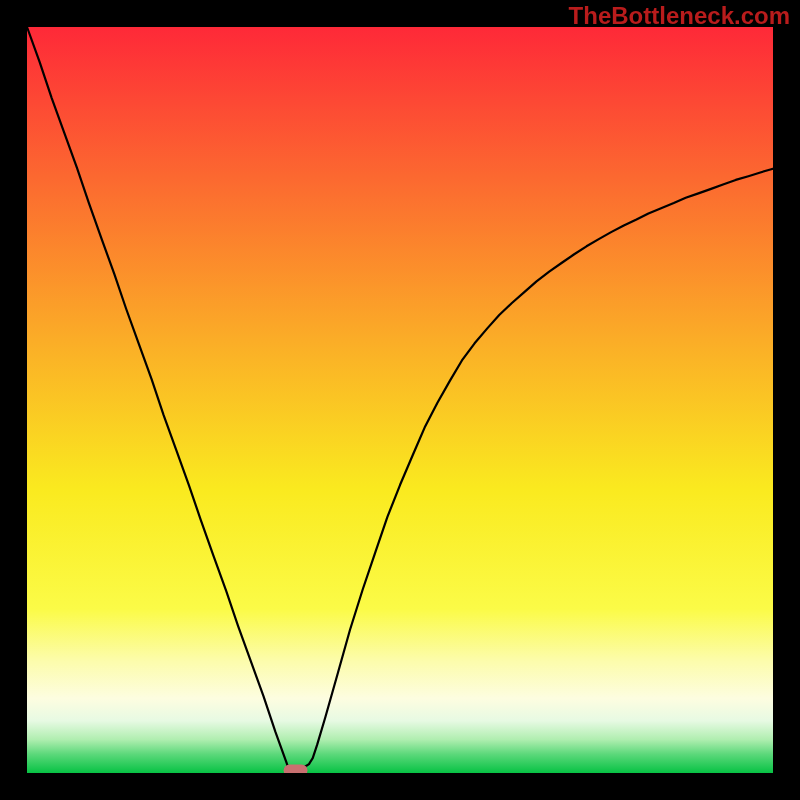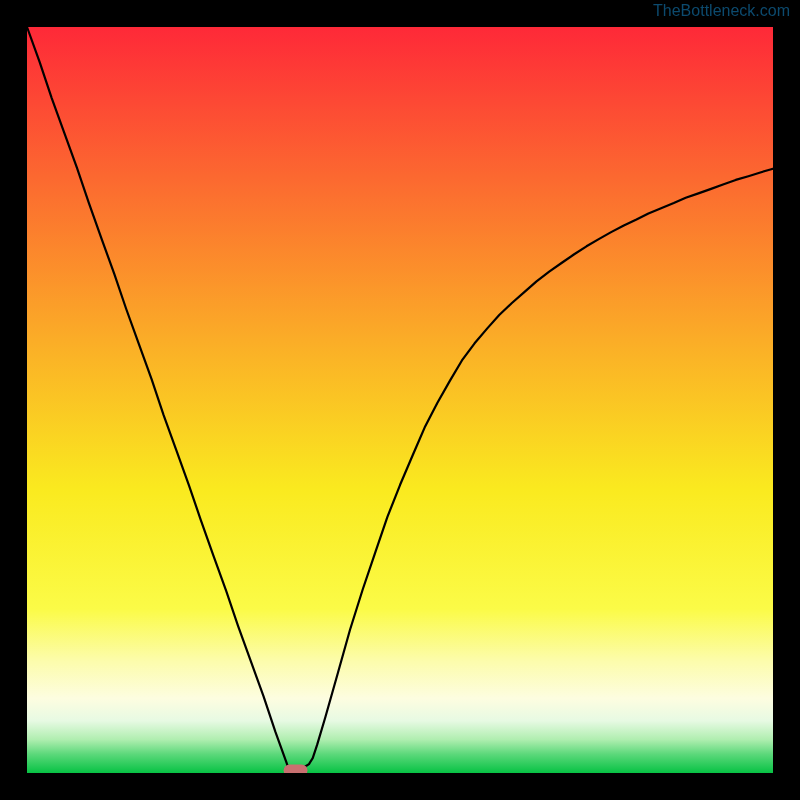--- a/index.html
+++ b/index.html
@@ -13,23 +13,23 @@
   }
   .container {
     position: relative;
     width: 800px;
     height: 800px;
   }
   .watermark {
     position: absolute;
     top: 2px;
     right: 10px;
-    font-size: 16px;
-    font-weight: 400;
-    color: #0c4a6e;
+    font-size: 24px;
+    font-weight: 700;
+    color: #b91c1c;
     z-index: 10;
   }
   svg.chart {
     position: absolute;
     top: 0;
     left: 0;
     width: 800px;
     height: 800px;
   }
 </style>

